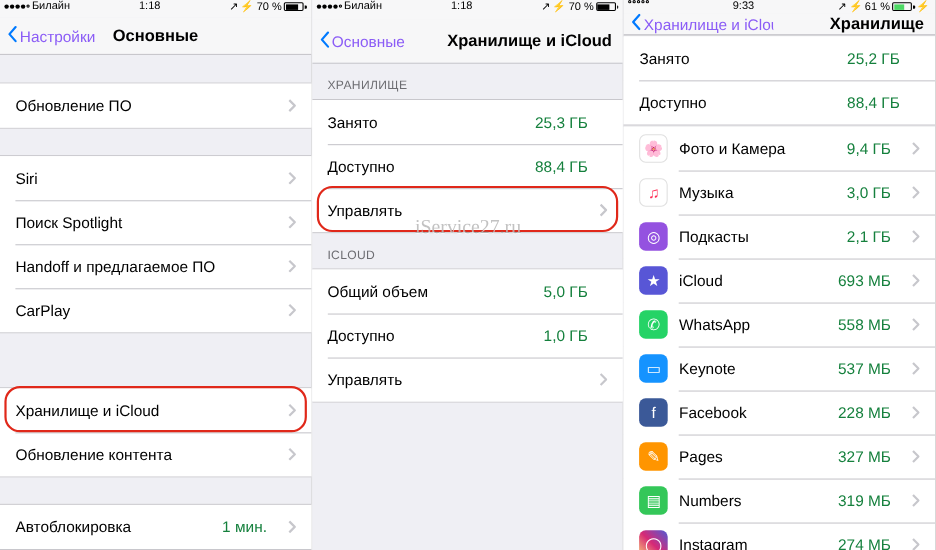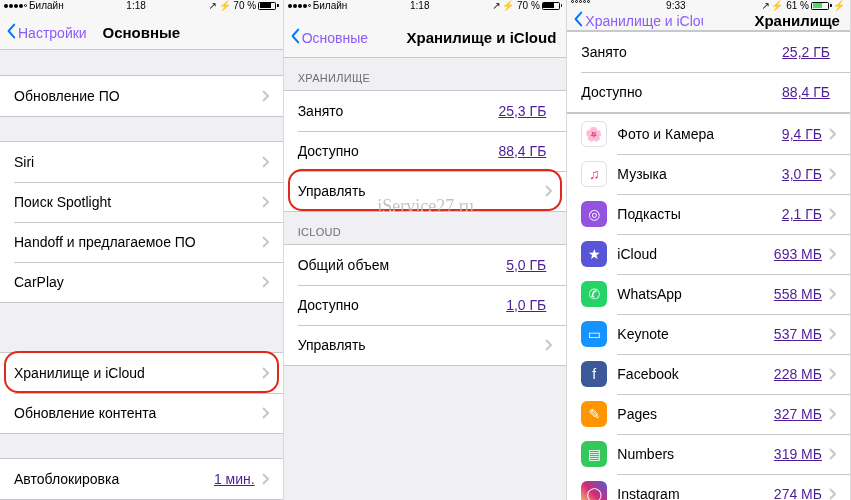--- a/index.html
+++ b/index.html
@@ -100,21 +100,21 @@
   }
   .row + .row::before {
     content: "";
     position: absolute;
     left: 14px; right: 0; top: 0;
     height: 1px;
     background: #c8c7cc;
   }
   .row.with-icon + .row.with-icon::before { left: 50px; }
   .row .label { flex: 1; font-size: 14px; color: #000; }
-  .row .value { font-size: 14px; color: #4c1d95; margin-right: 6px; text-decoration: underline; }
+  .row .value { font-size: 14px; color: #15803d; margin-right: 18px; }
   .chevron {
     color: #c7c7cc;
   }
   .chevron svg { width: 8px; height: 12px; display: block; }
   .app-icon {
     width: 26px; height: 26px; border-radius: 6px; margin-right: 10px;
     display: flex; align-items: center; justify-content: center;
     font-size: 14px; color: #fff;
     flex-shrink: 0;
   }

